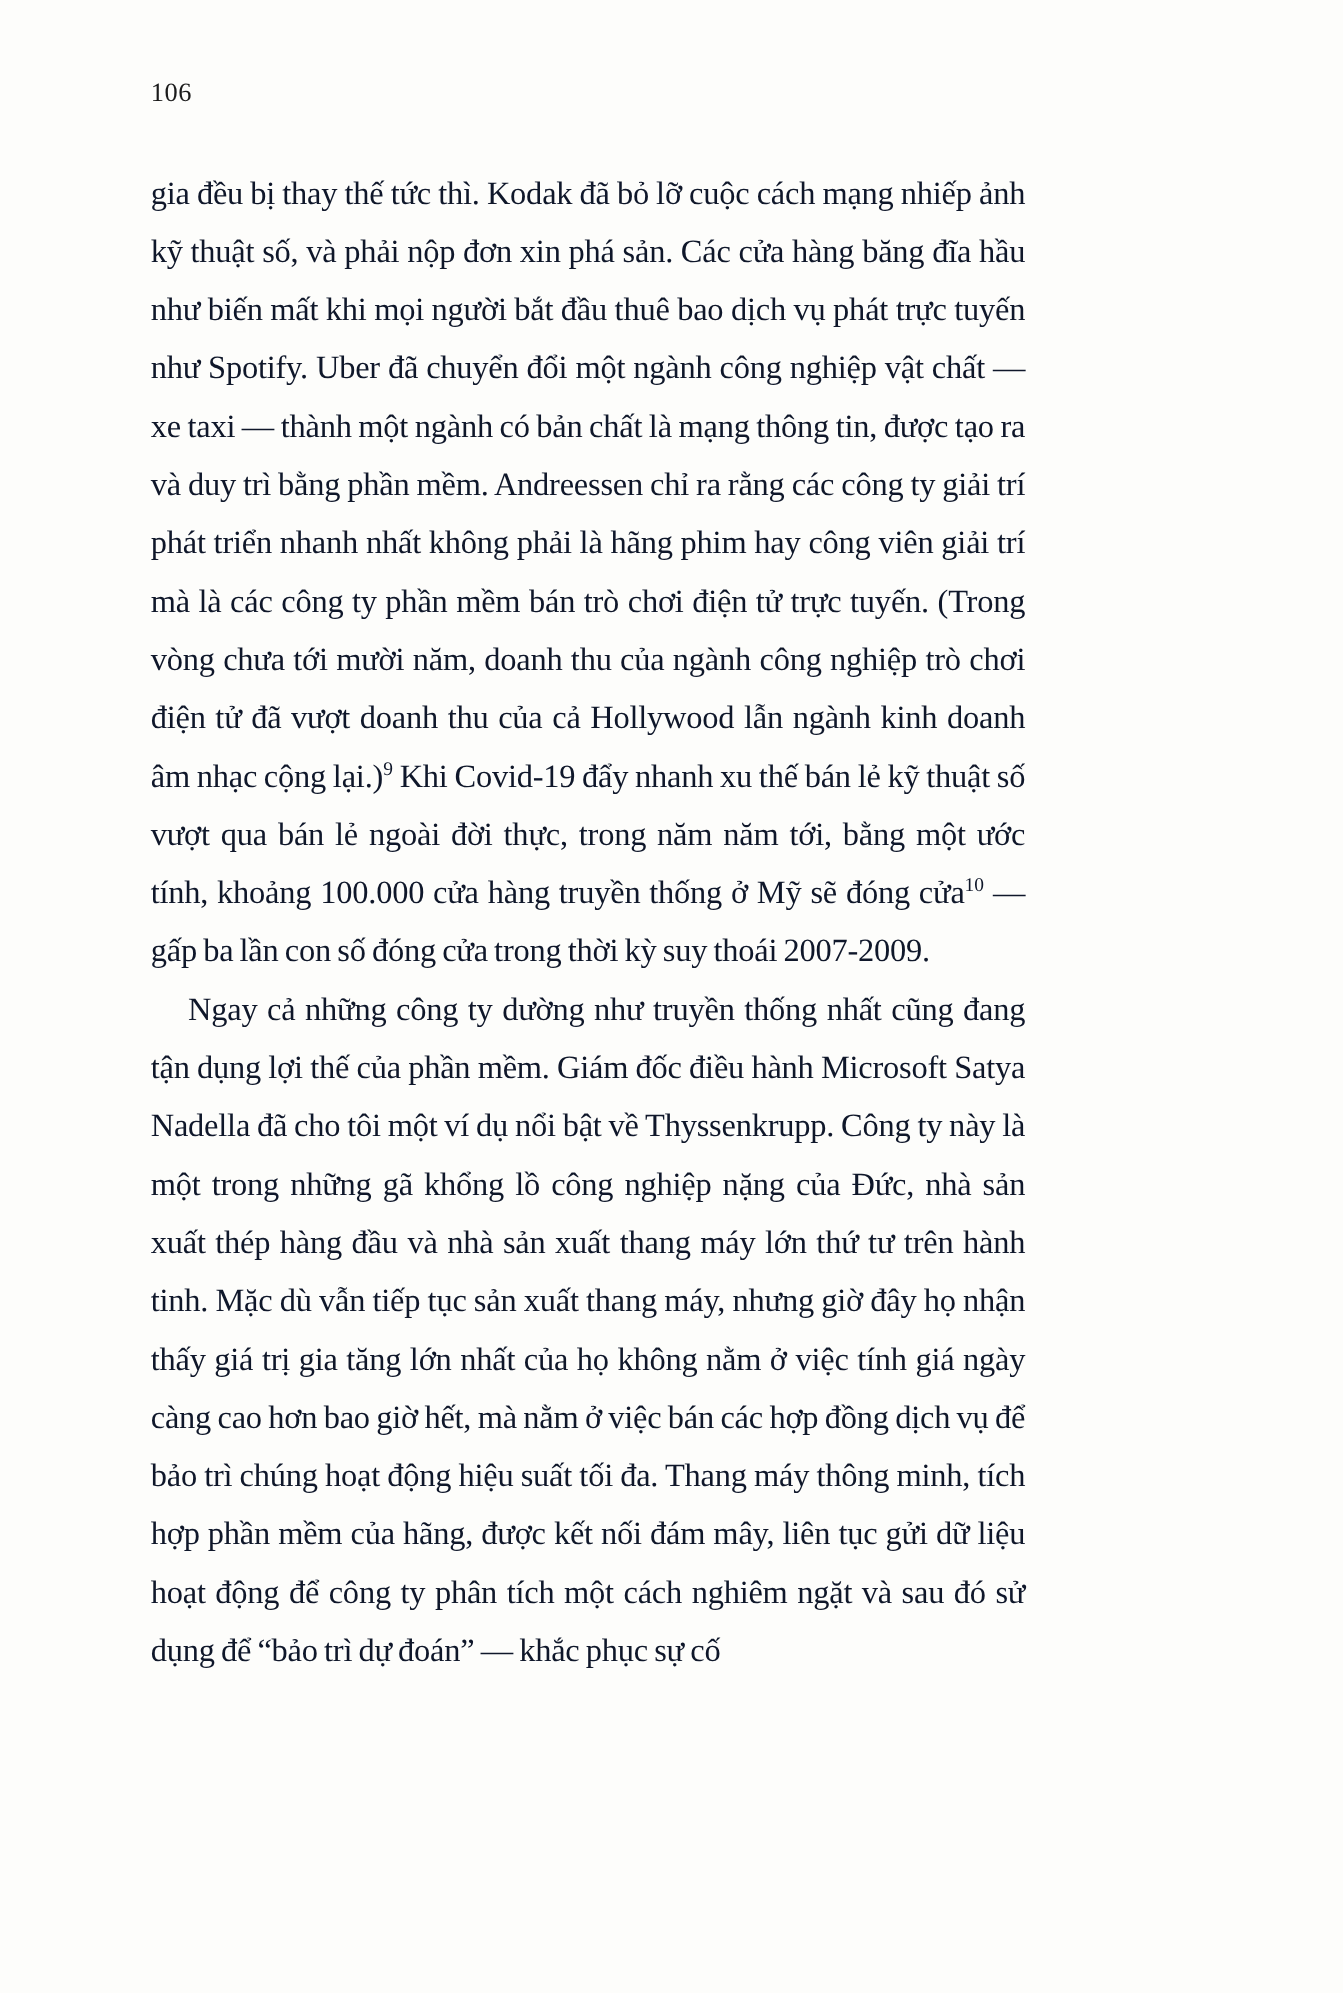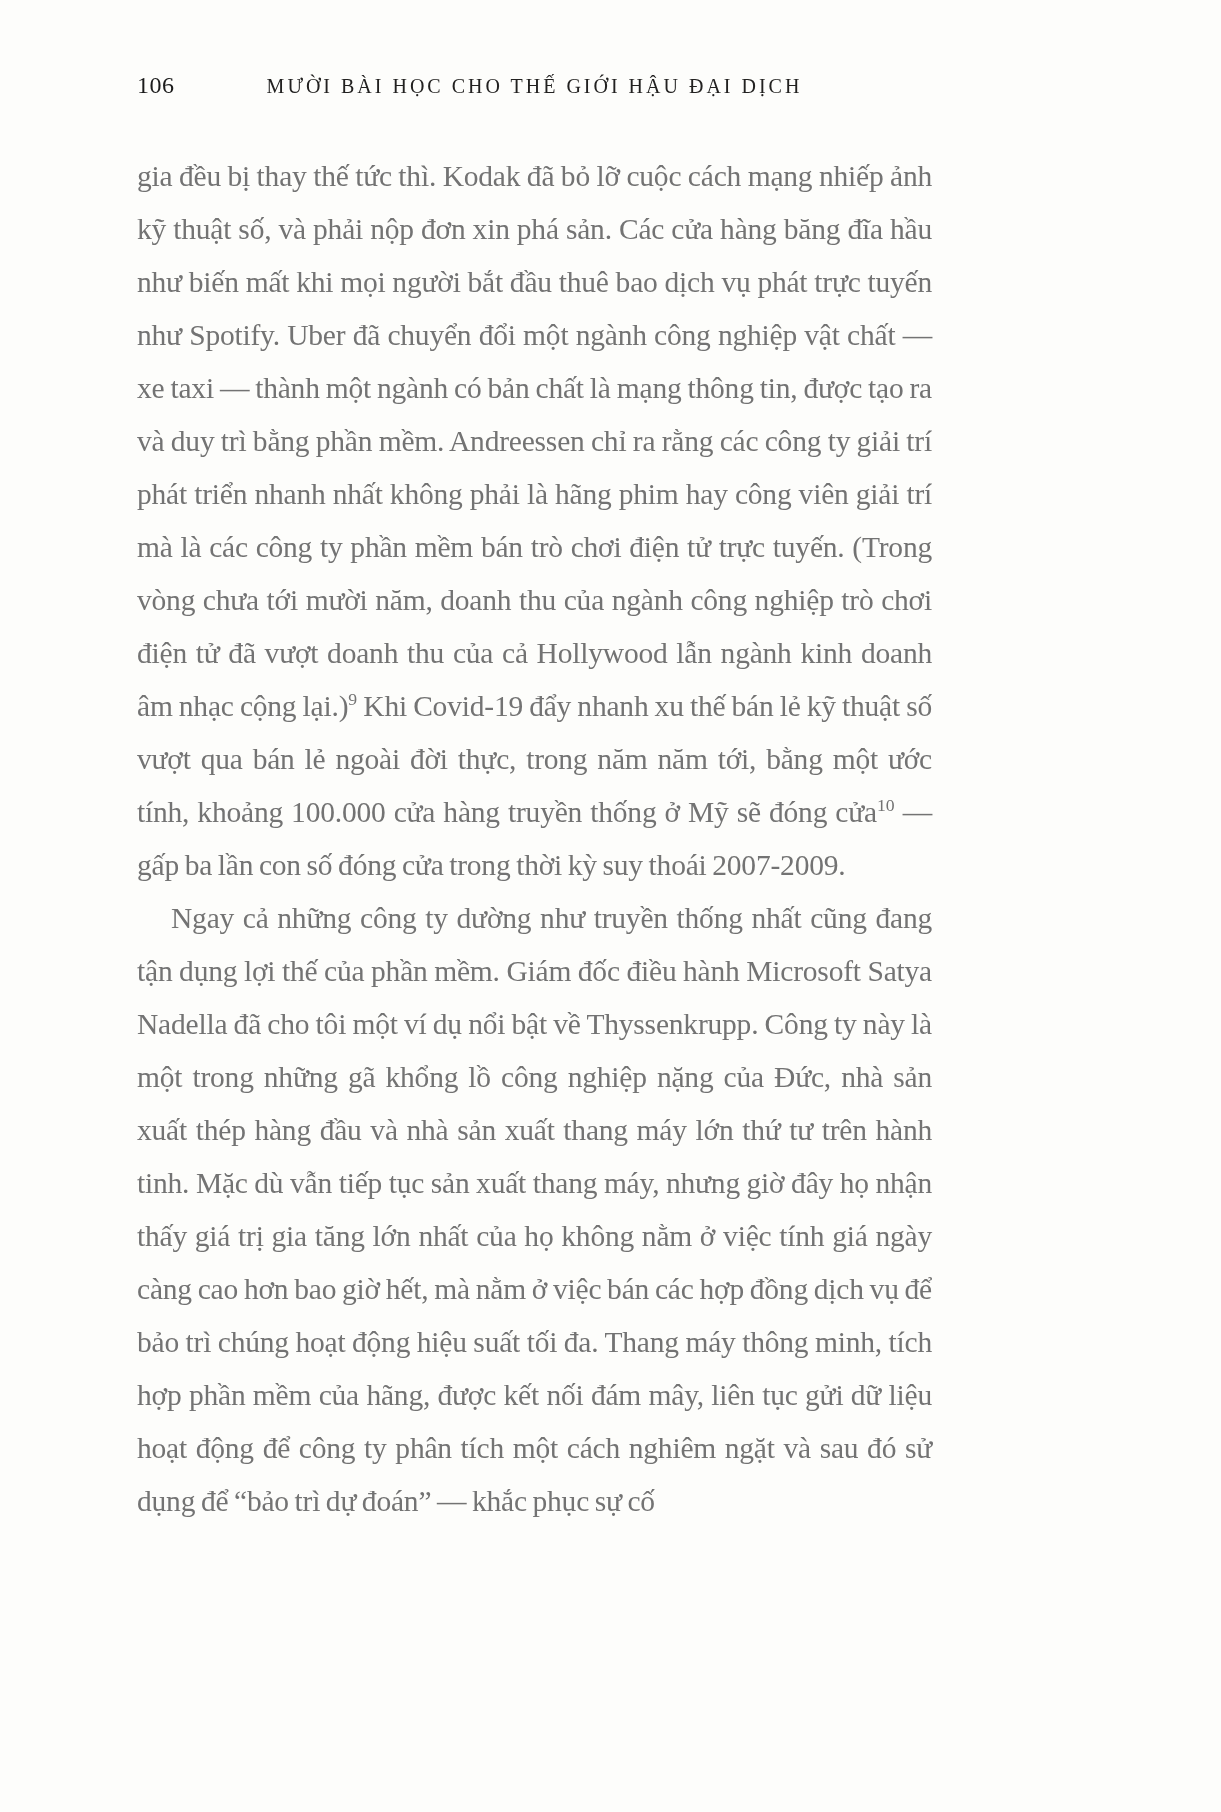--- a/index.html
+++ b/index.html
@@ -41,21 +41,21 @@
   .page-body {
     position: absolute;
     top: 150px;
     left: 137px;
     width: 795px;
     font-size: 29.5px;
     line-height: 53px;
     text-align: justify;
     letter-spacing: -0.2px;
     word-spacing: -1.5px;
-    color: #737373;
+    color: #0f172a;
   }
   .paragraph {
     margin: 0;
   }
   .paragraph.indent {
     text-indent: 34px;
     font-family: Liberation Serif, serif;
   }
   sup.fnref {
     font-size: 0.6em;
@@ -64,21 +64,20 @@
     letter-spacing: 0;
   }
 </style>
 </head>
 <body>
 
 <div class="page">
 
   <div class="running-header">
     <div class="page-number">106</div>
-    <div class="header-title">MƯỜI BÀI HỌC CHO THẾ GIỚI HẬU ĐẠI DỊCH</div>
   </div>
 
   <div class="page-body">
 
   <p class="paragraph">gia đều bị thay thế tức thì. Kodak đã bỏ lỡ cuộc cách mạng nhiếp ảnh kỹ thuật số, và phải nộp đơn xin phá sản. Các cửa hàng băng đĩa hầu như biến mất khi mọi người bắt đầu thuê bao dịch vụ phát trực tuyến như Spotify. Uber đã chuyển đổi một ngành công nghiệp vật chất — xe taxi — thành một ngành có bản chất là mạng thông tin, được tạo ra và duy trì bằng phần mềm. Andreessen chỉ ra rằng các công ty giải trí phát triển nhanh nhất không phải là hãng phim hay công viên giải trí mà là các công ty phần mềm bán trò chơi điện tử trực tuyến. (Trong vòng chưa tới mười năm, doanh thu của ngành công nghiệp trò chơi điện tử đã vượt doanh thu của cả Hollywood lẫn ngành kinh doanh âm nhạc cộng lại.)<sup class="fnref">9</sup> Khi Covid-19 đẩy nhanh xu thế bán lẻ kỹ thuật số vượt qua bán lẻ ngoài đời thực, trong năm năm tới, bằng một ước tính, khoảng 100.000 cửa hàng truyền thống ở Mỹ sẽ đóng cửa<sup class="fnref">10</sup> — gấp ba lần con số đóng cửa trong thời kỳ suy thoái 2007-2009.</p>
       <p class="paragraph indent">Ngay cả những công ty dường như truyền thống nhất cũng đang tận dụng lợi thế của phần mềm. Giám đốc điều hành Microsoft Satya Nadella đã cho tôi một ví dụ nổi bật về Thyssenkrupp. Công ty này là một trong những gã khổng lồ công nghiệp nặng của Đức, nhà sản xuất thép hàng đầu và nhà sản xuất thang máy lớn thứ tư trên hành tinh. Mặc dù vẫn tiếp tục sản xuất thang máy, nhưng giờ đây họ nhận thấy giá trị gia tăng lớn nhất của họ không nằm ở việc tính giá ngày càng cao hơn bao giờ hết, mà nằm ở việc bán các hợp đồng dịch vụ để bảo trì chúng hoạt động hiệu suất tối đa. Thang máy thông minh, tích hợp phần mềm của hãng, được kết nối đám mây, liên tục gửi dữ liệu hoạt động để công ty phân tích một cách nghiêm ngặt và sau đó sử dụng để “bảo trì dự đoán” — khắc phục sự cố</p>
     </div>
 
 </div>
 

